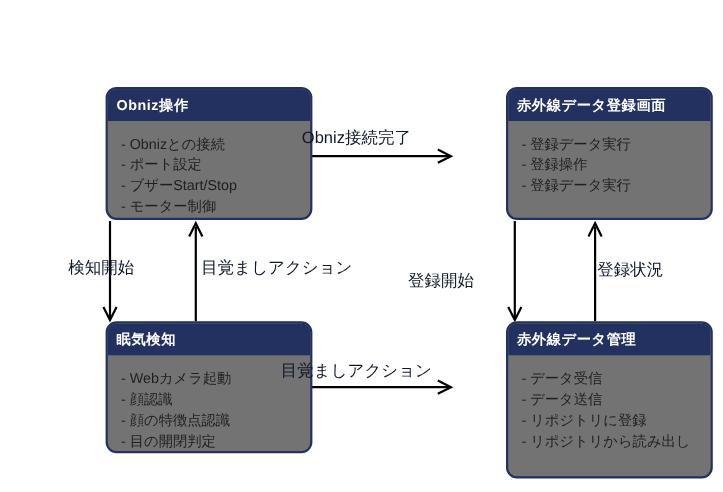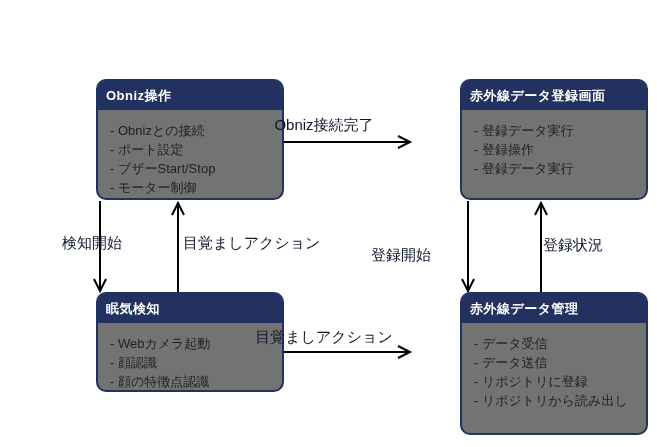--- a/index.html
+++ b/index.html
@@ -115,21 +115,21 @@
 
   <div class="node" style="left:412px; top:79px; height:121px;">
     <div class="node-header">赤外線データ登録画面</div>
     <div class="node-body">
       <div class="node-item">- 登録データ実行</div>
       <div class="node-item">- 登録操作</div>
       <div class="node-item">- 登録データ実行</div>
     </div>
   </div>
 
-  <div class="node" style="left:48px; top:292px; height:100px;">
+  <div class="node" style="left:48px; top:292px; height:120px;">
     <div class="node-header">眠気検知</div>
     <div class="node-body">
       <div class="node-item">- Webカメラ起動</div>
       <div class="node-item">- 顔認識</div>
       <div class="node-item">- 顔の特徴点認識</div>
       <div class="node-item">- 目の開閉判定</div>
     </div>
   </div>
 
   <div class="node" style="left:412px; top:292px; height:143px;">

